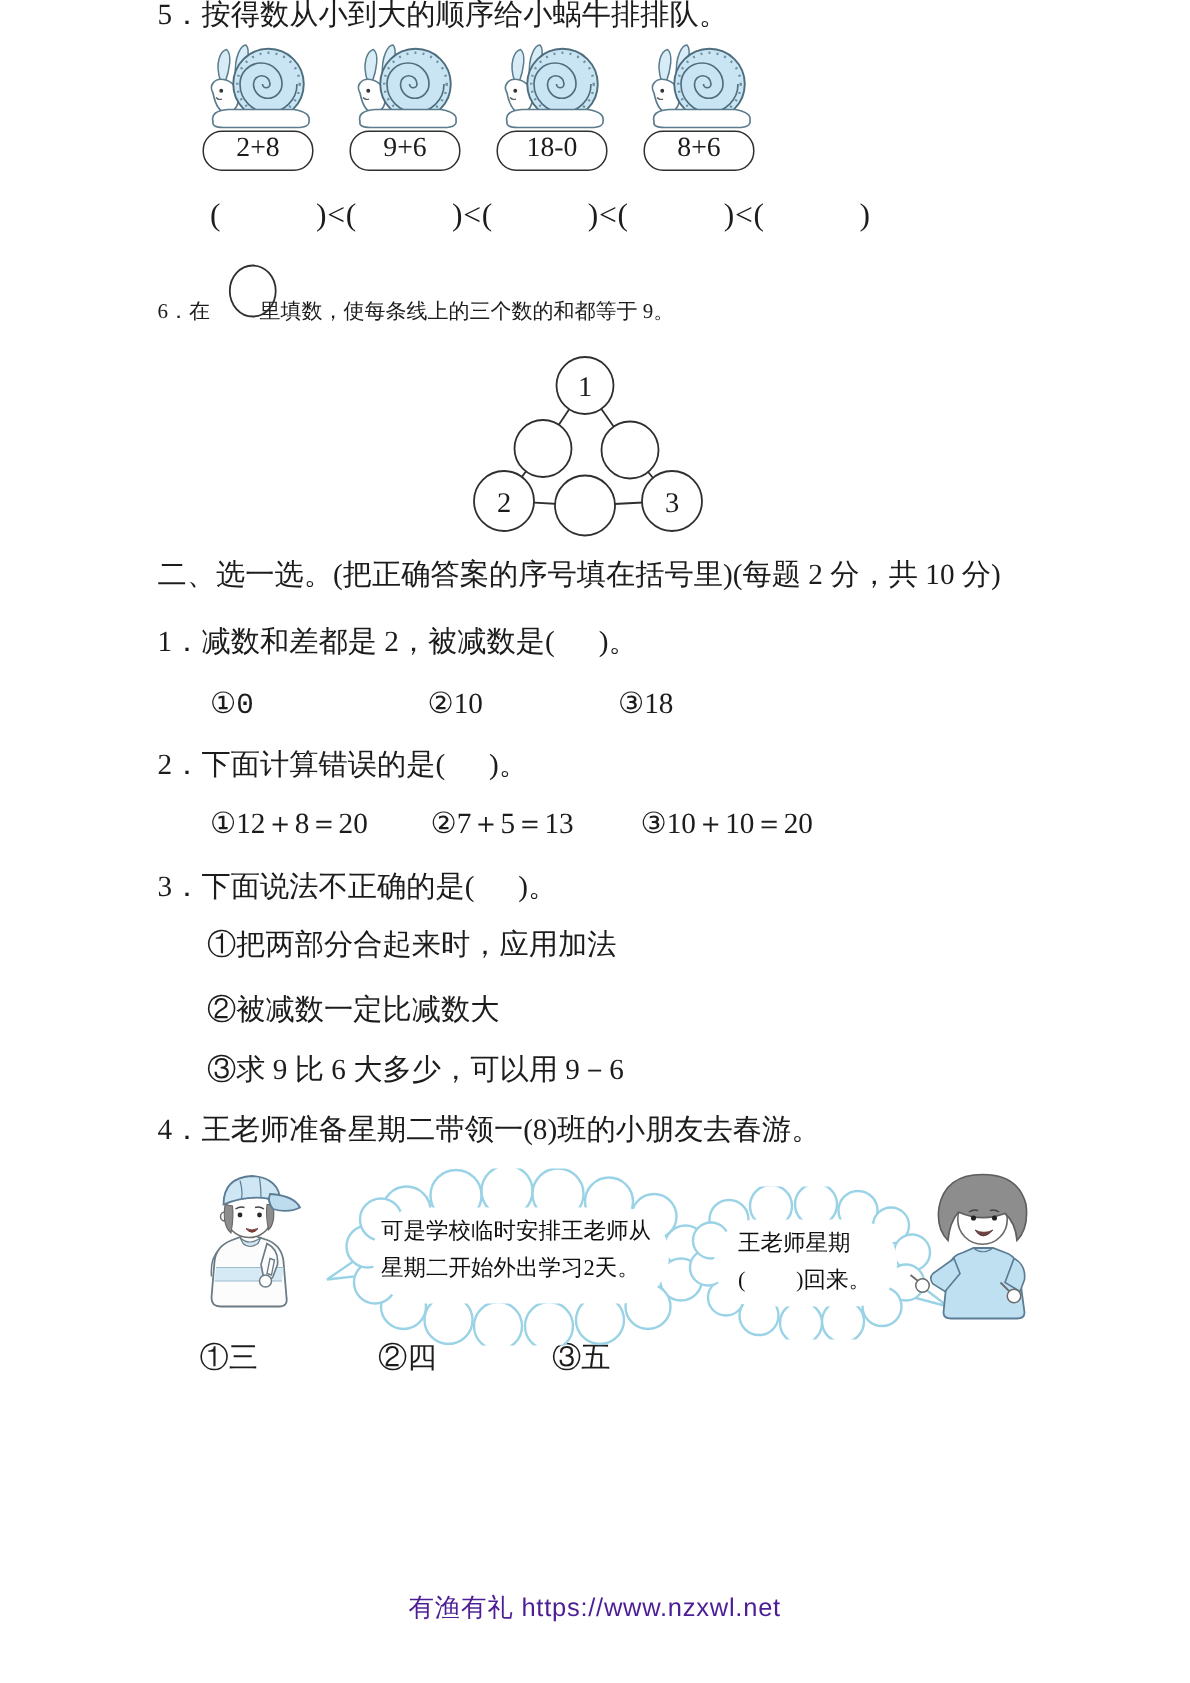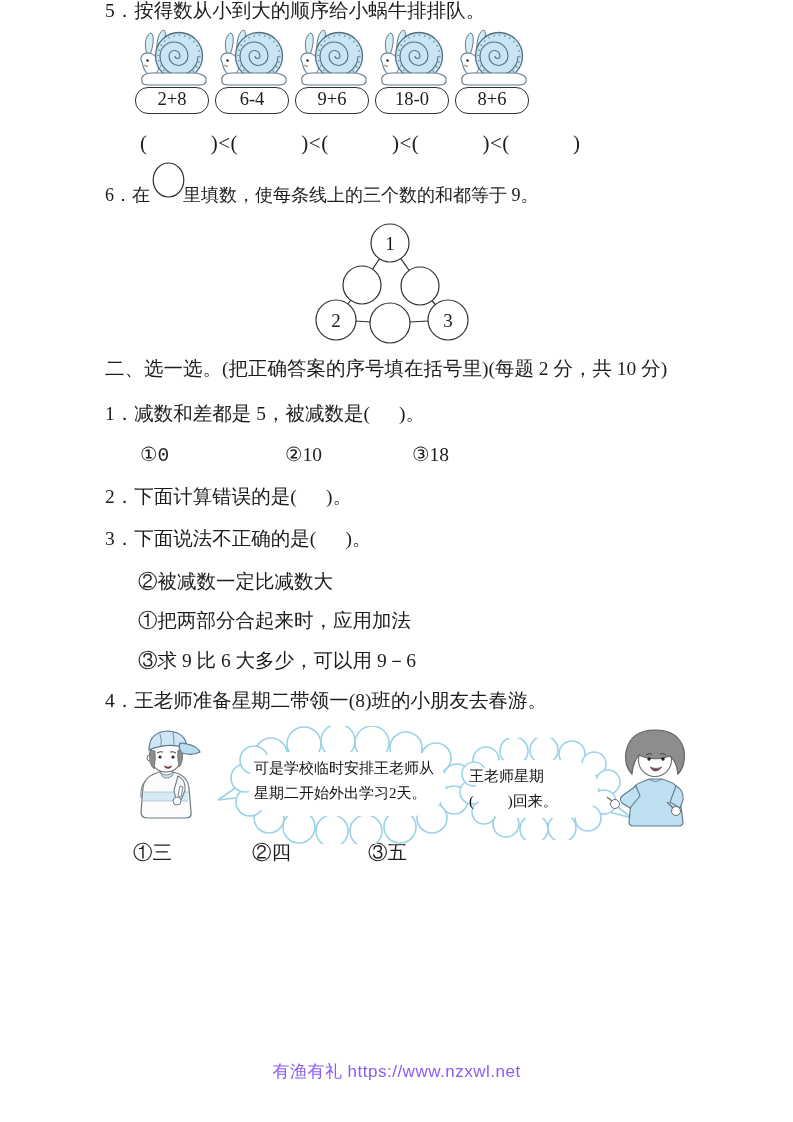--- a/index.html
+++ b/index.html
@@ -4,29 +4,29 @@
 <style>
   html,body{margin:0;padding:0;background:#ffffff;}
   body{width:793px;height:1122px;position:relative;overflow:hidden;
        font-family:"Liberation Serif", serif;color:#1c1c1c;}
   .pre{white-space:pre-wrap;}
   .qline{margin-left:105px;font-size:19.5px;line-height:22px;}
   .qnum{display:inline-block;min-width:28px;}
   .content{}
 
   
-  .snail-row{display:flex;gap:0;margin:7px 0 0 132px;}
+  .snail-row{display:flex;gap:18px;margin:7px 0 0 132px;}
   .snail{width:80px;text-align:center;}
   .snail svg{display:block;width:80px;height:62px;}
   .snail-label{width:72px;height:25px;margin:-4px auto 0;border:1.4px solid #2f2f2f;
     border-radius:13px;background:#fff;font-size:18.5px;line-height:23px;text-align:center;position:relative;}
   .answer-line{margin:16px 0 0 140px;font-size:21px;line-height:26px;letter-spacing:0.5px;}
 
   
-  .q6line{position:relative;margin:22px 0 0 105px;height:34px;line-height:34px;font-size:18px;}
+  .q6line{position:relative;margin:36px 0 0 105px;height:34px;line-height:34px;font-size:14px;}
   .q6-circle{position:absolute;left:47px;top:-16px;}
   .q6-after{margin-left:33px;}
   .triangle-wrap{margin:8px 0 0 314px;}
 
   
   .sec-title{margin:8px 0 0 105px;font-size:19.5px;line-height:22px;}
   .m23{margin-top:23px;} .m19{margin-top:19px;} .m17{margin-top:17px;}
   .m20{margin-top:20px;} .m21{margin-top:21px;} .m18{margin-top:18px;}
   .optrow{font-size:19.5px;line-height:22px;}
   .optrow.r1{margin-left:140px;} .optrow.r1 .o1{display:inline-block;width:145px;font-family:Liberation Mono, monospace;}
@@ -41,24 +41,24 @@
   .illus{position:relative;height:124px;margin-top:8px;}
   .illus svg{position:absolute;}
   .teacher-svg{left:116px;top:6px;}
   .boy-svg{left:606px;top:6px;}
   .cloud{position:absolute;}
   .cloud1{left:214px;top:6px;width:262px;height:118px;}
   .cloud2{left:456px;top:18px;width:178px;height:102px;}
   .cloud svg{left:0;top:0;}
   .cloud-text{position:absolute;font-size:15px;line-height:25px;color:#111;}
   .cloud1 .cloud-text{left:40px;top:30px;}
-  .cloud2 .cloud-text{left:13px;top:26px;}
+  .cloud2 .cloud-text{left:36px;top:26px;}
 
   .footer{position:absolute;left:0;right:0;top:1060px;text-align:center;
-    font-family:"Liberation Sans", sans-serif;font-size:17px;color:#8b5cf6;letter-spacing:0.5px;}
+    font-family:"Liberation Sans", sans-serif;font-size:17px;color:#4c1d95;letter-spacing:0.5px;}
   .defs{position:absolute;width:0;height:0;overflow:hidden;}
 </style>
 </head>
 <body>
 
 <svg class="defs" aria-hidden="true">
   <defs>
     <g id="snail-shape">
       <path d="M15 25 C11 13 15 5 19 4 C23 7 21 18 18 26 Z" fill="#d8ecf7" stroke="#5b7c8c" stroke-width="1"></path>
       <path d="M25 22 C24 8 29 1 32 1 C35 4 33 16 29 23 Z" fill="#d8ecf7" stroke="#5b7c8c" stroke-width="1"></path>
@@ -78,26 +78,20 @@
   <div class="qline">
     <span class="qnum">5．</span><span class="pre">按得数从小到大的顺序给小蜗牛排排队。</span>
   </div>
 
   <div class="snail-row">
     <div class="snail">
       <svg viewBox="0 0 80 62">
           <use href="#snail-shape"></use>
         </svg>
       <div class="snail-label">2+8</div>
-    </div>
-    <div class="snail">
-      <svg viewBox="0 0 80 62">
-          <use href="#snail-shape"></use>
-        </svg>
-      <div class="snail-label">6-4</div>
     </div>
     <div class="snail">
       <svg viewBox="0 0 80 62">
           <use href="#snail-shape"></use>
         </svg>
       <div class="snail-label">9+6</div>
     </div>
     <div class="snail">
       <svg viewBox="0 0 80 62">
           <use href="#snail-shape"></use>
@@ -142,35 +136,38 @@
         <text x="76" y="30">1</text>
         <text x="22" y="107">2</text>
         <text x="134" y="107">3</text>
       </g>
     </svg>
   </div>
 
   <div class="sec-title pre">二、选一选。(把正确答案的序号填在括号里)(每题 2 分，共 10 分)</div>
 
   <div class="qline m23">
-    <span class="qnum">1．</span><span class="pre">减数和差都是 5，被减数是(      )。</span>
+    <span class="qnum">1．</span><span class="pre">减数和差都是 2，被减数是(      )。</span>
   </div>
   <div class="optrow r1 m19">
     <span class="o1">①0</span><span class="o2">②10</span><span class="o3">③18</span>
   </div>
 
   <div class="qline m19">
     <span class="qnum">2．</span><span class="pre">下面计算错误的是(      )。</span>
   </div>
+  <div class="optrow r2 m17">
+    <span class="o1">①12＋8＝20</span><span class="o2">②7＋5＝13</span><span class="o3">③10＋10＝20</span>
+  </div>
 
   <div class="qline m20">
     <span class="qnum">3．</span><span class="pre">下面说法不正确的是(      )。</span>
   </div>
+  <div class="optline m17">①把两部分合起来时，应用加法</div>
   <div class="optline m21">②被减数一定比减数大</div>
-  <div class="optline m17">①把两部分合起来时，应用加法</div>
   <div class="optline m18">③求 9 比 6 大多少，可以用 9－6</div>
 
   <div class="qline m18">
     <span class="qnum">4．</span><span class="pre">王老师准备星期二带领一(8)班的小朋友去春游。</span>
   </div>
 
   <div class="illus">
 
     <svg class="teacher-svg" width="96" height="98" viewBox="0 0 96 98">
       <path d="M38 48 Q28 52 27 62 L25 86 Q25 92 31 92 L70 92 Q76 92 75 86 L73 62 Q72 52 63 48 L54 45 L46 45 Z" fill="#fcfcfc" stroke="#6b7b85" stroke-width="1.2"></path>

